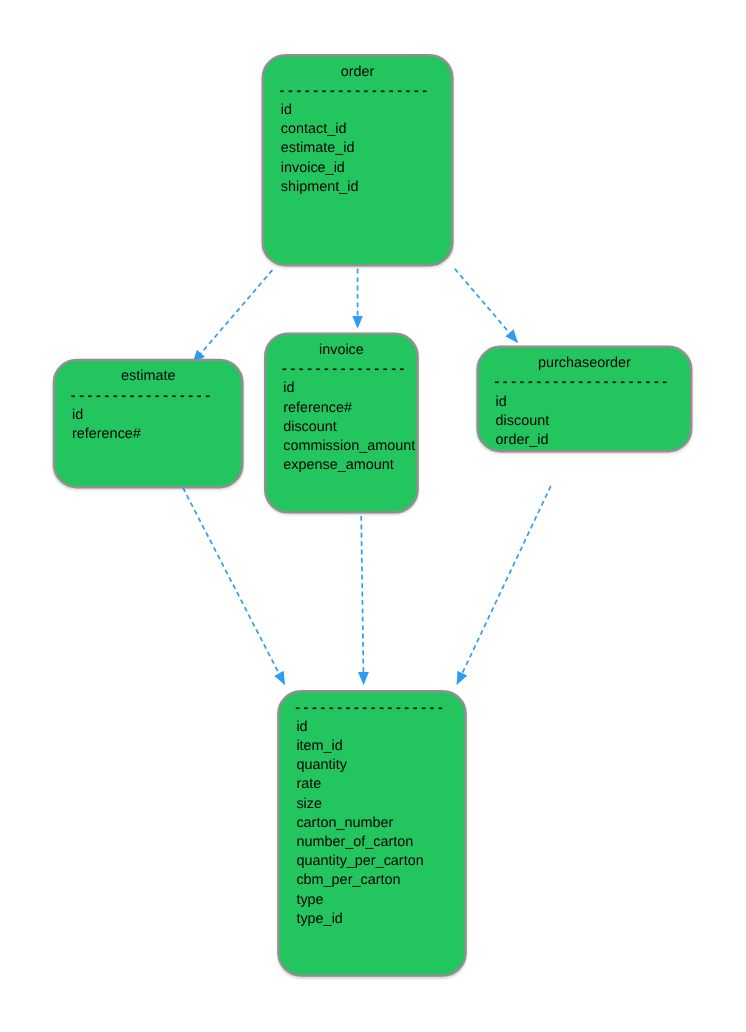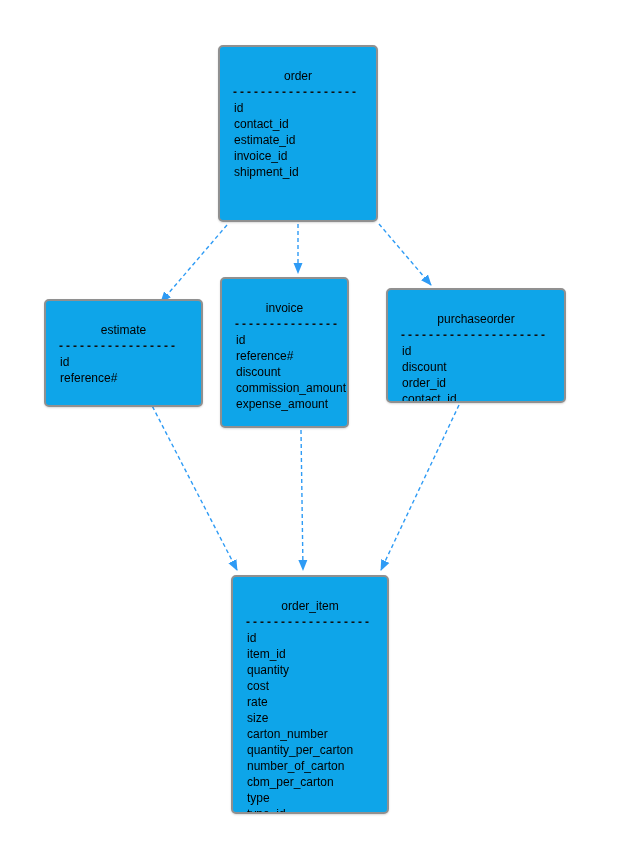--- a/index.html
+++ b/index.html
@@ -18,25 +18,25 @@
   #edges {
     position: absolute;
     left: 0;
     top: 0;
     z-index: 1;
   }
   .table {
     position: absolute;
     z-index: 2;
     box-sizing: border-box;
-    background: #0ea5e9;
+    background: #22c55e;
     border: 2px solid #909090;
-    border-radius: 5px;
+    border-radius: 20px;
     box-shadow: 0 1px 2px rgba(0,0,0,0.15);
-    padding-top: 21px;
+    padding-top: 4px;
     font-size: 12px;
     line-height: 16px;
     color: #000000;
     overflow: hidden;
   }
   .table .title {
     text-align: center;
     white-space: nowrap;
   }
   .table .sep {
@@ -103,39 +103,37 @@
   <div class="table" style="left:220px; top:277px; width:129px; height:151px;">
     <div class="title">invoice</div>
     <div class="sep">---------------</div>
     <div class="field">id</div>
     <div class="field">reference#</div>
     <div class="field">discount</div>
     <div class="field">commission_amount</div>
     <div class="field">expense_amount</div>
   </div>
 
-  <div class="table" style="left:386px; top:288px; width:180px; height:115px;">
+  <div class="table" style="left:397px; top:288px; width:180px; height:89px;">
     <div class="title">purchaseorder</div>
     <div class="sep">---------------------</div>
     <div class="field">id</div>
     <div class="field">discount</div>
     <div class="field">order_id</div>
     <div class="field">contact_id</div>
   </div>
 
   <div class="table" style="left:231px; top:575px; width:158px; height:239px;">
-    <div class="title">order_item</div>
     <div class="sep">------------------</div>
     <div class="field">id</div>
     <div class="field">item_id</div>
     <div class="field">quantity</div>
-    <div class="field">cost</div>
     <div class="field">rate</div>
     <div class="field">size</div>
     <div class="field">carton_number</div>
+    <div class="field">number_of_carton</div>
     <div class="field">quantity_per_carton</div>
-    <div class="field">number_of_carton</div>
     <div class="field">cbm_per_carton</div>
     <div class="field">type</div>
     <div class="field">type_id</div>
   </div>
 
 </div>
 
 </body></html>

